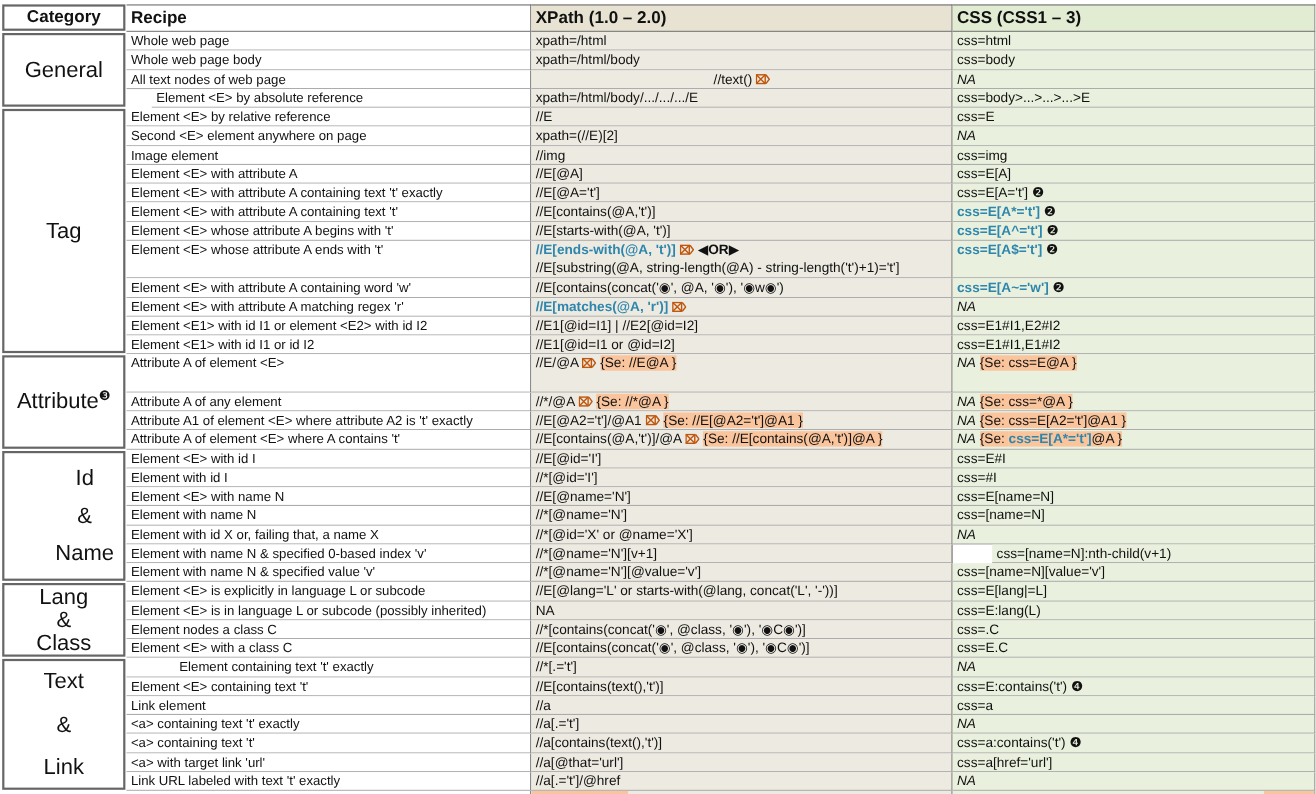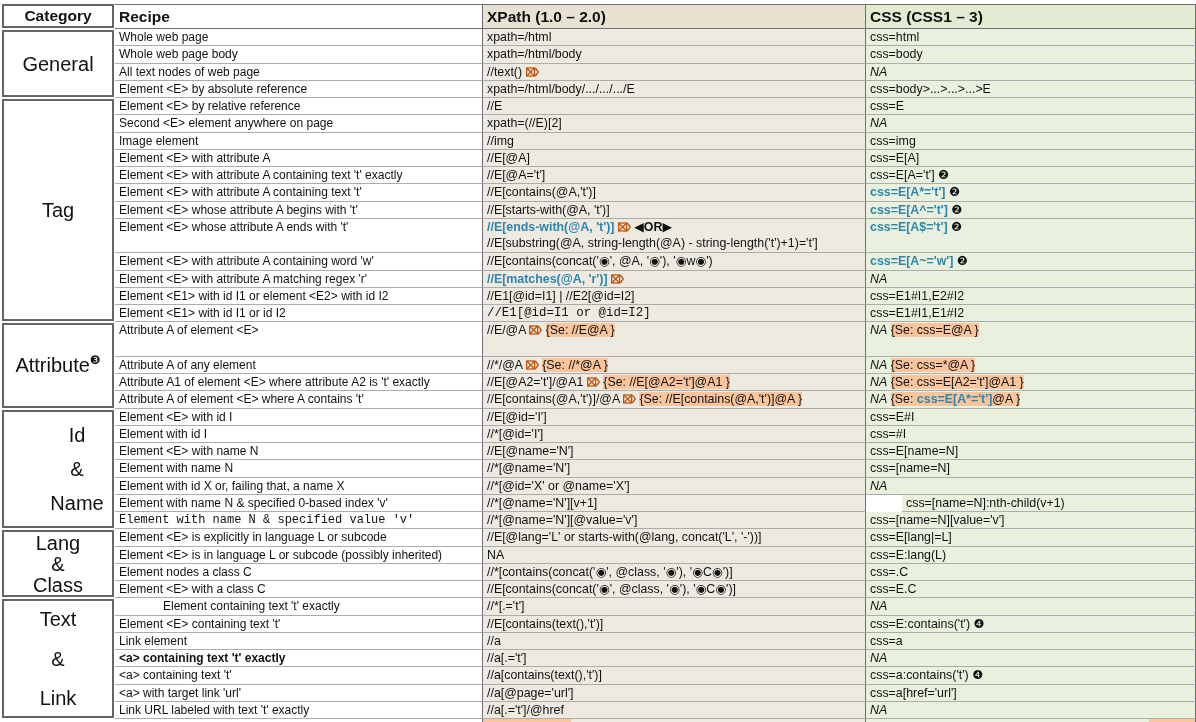--- a/index.html
+++ b/index.html
@@ -72,27 +72,27 @@
   <div class="catbox" style="grid-area: 2 / 1 / 6;">
         <div class="catline">General</div>
       </div>
       <div class="cell recipe" style="grid-area: 2 / 2 / span 1;">Whole web page</div>
       <div class="cell xpath" style="grid-area: 2 / 3 / span 1;"><span>xpath=/html</span></div>
       <div class="cell csscol" style="grid-area: 2 / 4 / span 1;"><span>css=html</span></div>
       <div class="cell recipe" style="grid-area: 3 / 2 / span 1;">Whole web page body</div>
       <div class="cell xpath" style="grid-area: 3 / 3 / span 1;"><span>xpath=/html/body</span></div>
       <div class="cell csscol" style="grid-area: 3 / 4 / span 1;"><span>css=body</span></div>
       <div class="cell recipe" style="grid-area: 4 / 2 / span 1;">All text nodes of web page</div>
-      <div class="cell xpath" style="grid-area: 4 / 3 / span 1;"><span>//text() </span><svg viewBox="0 0 14 10" class="xicon">
+      <div class="cell xpath" style="grid-area: 4 / 3 / span 1; text-align: center;"><span>//text() </span><svg viewBox="0 0 14 10" class="xicon">
           <rect x="0.7" y="0.7" width="8.6" height="8.6"></rect>
           <path d="M0.7 0.7 L9.3 9.3 M9.3 0.7 L0.7 9.3"></path>
           <path d="M10 0.7 L13.3 5 L10 9.3"></path>
         </svg></div>
       <div class="cell csscol" style="grid-area: 4 / 4 / span 1;"><span class="i">NA</span></div>
-      <div class="cell recipe" style="grid-area: 5 / 2 / span 1;">Element &lt;E&gt; by absolute reference</div>
+      <div class="cell recipe" style="grid-area: 5 / 2 / span 1; margin-left: 23px;">Element &lt;E&gt; by absolute reference</div>
       <div class="cell xpath" style="grid-area: 5 / 3 / span 1;"><span>xpath=/html/body/.../.../.../E</span></div>
       <div class="cell csscol" style="grid-area: 5 / 4 / span 1;"><span>css=body&gt;...&gt;...&gt;...&gt;E</span></div>
       <div class="catbox" style="grid-area: 6 / 1 / 19;">
         <div class="catline">Tag</div>
       </div>
       <div class="cell recipe" style="grid-area: 6 / 2 / span 1;">Element &lt;E&gt; by relative reference</div>
       <div class="cell xpath" style="grid-area: 6 / 3 / span 1;"><span>//E</span></div>
       <div class="cell csscol" style="grid-area: 6 / 4 / span 1;"><span>css=E</span></div>
       <div class="cell recipe" style="grid-area: 7 / 2 / span 1;">Second &lt;E&gt; element anywhere on page</div>
       <div class="cell xpath" style="grid-area: 7 / 3 / span 1;"><span>xpath=(//E)[2]</span></div>
@@ -126,21 +126,21 @@
       <div class="cell xpath" style="grid-area: 16 / 3 / span 1;"><span class="b">//E[matches(@A, 'r')] </span><svg viewBox="0 0 14 10" class="xicon">
           <rect x="0.7" y="0.7" width="8.6" height="8.6"></rect>
           <path d="M0.7 0.7 L9.3 9.3 M9.3 0.7 L0.7 9.3"></path>
           <path d="M10 0.7 L13.3 5 L10 9.3"></path>
         </svg></div>
       <div class="cell csscol" style="grid-area: 16 / 4 / span 1;"><span class="i">NA</span></div>
       <div class="cell recipe" style="grid-area: 17 / 2 / span 1;">Element &lt;E1&gt; with id I1 or element &lt;E2&gt; with id I2</div>
       <div class="cell xpath" style="grid-area: 17 / 3 / span 1;"><span>//E1[@id=I1] | //E2[@id=I2]</span></div>
       <div class="cell csscol" style="grid-area: 17 / 4 / span 1;"><span>css=E1#I1,E2#I2</span></div>
       <div class="cell recipe" style="grid-area: 18 / 2 / span 1;">Element &lt;E1&gt; with id I1 or id I2</div>
-      <div class="cell xpath" style="grid-area: 18 / 3 / span 1; font-family: Liberation Mono, monospace;"><span>//E1[@id=I1 or @id=I2]</span></div>
+      <div class="cell xpath" style="grid-area: 18 / 3 / span 1;"><span>//E1[@id=I1 or @id=I2]</span></div>
       <div class="cell csscol" style="grid-area: 18 / 4 / span 1;"><span>css=E1#I1,E1#I2</span></div>
       <div class="catbox" style="grid-area: 19 / 1 / 24;">
         <div class="catline">Attribute<sup>❸</sup></div>
       </div>
       <div class="cell recipe" style="grid-area: 19 / 2 / span 2;">Attribute A of element &lt;E&gt;</div>
       <div class="cell xpath" style="grid-area: 19 / 3 / span 2;"><span>//E/@A </span><svg viewBox="0 0 14 10" class="xicon">
           <rect x="0.7" y="0.7" width="8.6" height="8.6"></rect>
           <path d="M0.7 0.7 L9.3 9.3 M9.3 0.7 L0.7 9.3"></path>
           <path d="M10 0.7 L13.3 5 L10 9.3"></path>
         </svg><span> </span><span class="hl">{Se: //E@A }</span></div>
@@ -182,21 +182,21 @@
       <div class="cell csscol" style="grid-area: 26 / 4 / span 1;"><span>css=E[name=N]</span></div>
       <div class="cell recipe" style="grid-area: 27 / 2 / span 1;">Element with name N</div>
       <div class="cell xpath" style="grid-area: 27 / 3 / span 1;"><span>//*[@name='N']</span></div>
       <div class="cell csscol" style="grid-area: 27 / 4 / span 1;"><span>css=[name=N]</span></div>
       <div class="cell recipe" style="grid-area: 28 / 2 / span 1;">Element with id X or, failing that, a name X</div>
       <div class="cell xpath" style="grid-area: 28 / 3 / span 1;"><span>//*[@id='X' or @name='X']</span></div>
       <div class="cell csscol" style="grid-area: 28 / 4 / span 1;"><span class="i">NA</span></div>
       <div class="cell recipe" style="grid-area: 29 / 2 / span 1;">Element with name N &amp; specified 0-based index 'v'</div>
       <div class="cell xpath" style="grid-area: 29 / 3 / span 1;"><span>//*[@name='N'][v+1]</span></div>
       <div class="cell csscol" style="grid-area: 29 / 4 / span 1; margin-left: 36px;"><span>css=[name=N]:nth-child(v+1)</span></div>
-      <div class="cell recipe" style="grid-area: 30 / 2 / span 1; font-family: Liberation Mono, monospace;">Element with name N &amp; specified value 'v'</div>
+      <div class="cell recipe" style="grid-area: 30 / 2 / span 1;">Element with name N &amp; specified value 'v'</div>
       <div class="cell xpath" style="grid-area: 30 / 3 / span 1;"><span>//*[@name='N'][@value='v']</span></div>
       <div class="cell csscol" style="grid-area: 30 / 4 / span 1;"><span>css=[name=N][value='v']</span></div>
       <div class="catbox" style="grid-area: 31 / 1 / 35;">
         <div class="catline">Lang</div>
         <div class="catline">&amp;</div>
         <div class="catline">Class</div>
       </div>
       <div class="cell recipe" style="grid-area: 31 / 2 / span 1;">Element &lt;E&gt; is explicitly in language L or subcode</div>
       <div class="cell xpath" style="grid-area: 31 / 3 / span 1;"><span>//E[@lang='L' or starts-with(@lang, concat('L', '-'))]</span></div>
       <div class="cell csscol" style="grid-area: 31 / 4 / span 1;"><span>css=E[lang|=L]</span></div>
@@ -216,28 +216,28 @@
       </div>
       <div class="cell recipe" style="grid-area: 35 / 2 / span 1; padding-left: 48px;">Element containing text 't' exactly</div>
       <div class="cell xpath" style="grid-area: 35 / 3 / span 1;"><span>//*[.='t']</span></div>
       <div class="cell csscol" style="grid-area: 35 / 4 / span 1;"><span class="i">NA</span></div>
       <div class="cell recipe" style="grid-area: 36 / 2 / span 1;">Element &lt;E&gt; containing text 't'</div>
       <div class="cell xpath" style="grid-area: 36 / 3 / span 1;"><span>//E[contains(text(),'t')]</span></div>
       <div class="cell csscol" style="grid-area: 36 / 4 / span 1;"><span>css=E:contains('t') </span><span>❹</span></div>
       <div class="cell recipe" style="grid-area: 37 / 2 / span 1;">Link element</div>
       <div class="cell xpath" style="grid-area: 37 / 3 / span 1;"><span>//a</span></div>
       <div class="cell csscol" style="grid-area: 37 / 4 / span 1;"><span>css=a</span></div>
-      <div class="cell recipe" style="grid-area: 38 / 2 / span 1; font-weight: bold;">&lt;a&gt; containing text 't' exactly</div>
+      <div class="cell recipe" style="grid-area: 38 / 2 / span 1;">&lt;a&gt; containing text 't' exactly</div>
       <div class="cell xpath" style="grid-area: 38 / 3 / span 1;"><span>//a[.='t']</span></div>
       <div class="cell csscol" style="grid-area: 38 / 4 / span 1;"><span class="i">NA</span></div>
       <div class="cell recipe" style="grid-area: 39 / 2 / span 1;">&lt;a&gt; containing text 't'</div>
       <div class="cell xpath" style="grid-area: 39 / 3 / span 1;"><span>//a[contains(text(),'t')]</span></div>
       <div class="cell csscol" style="grid-area: 39 / 4 / span 1;"><span>css=a:contains('t') </span><span>❹</span></div>
       <div class="cell recipe" style="grid-area: 40 / 2 / span 1;">&lt;a&gt; with target link 'url'</div>
-      <div class="cell xpath" style="grid-area: 40 / 3 / span 1;"><span>//a[@page='url']</span></div>
+      <div class="cell xpath" style="grid-area: 40 / 3 / span 1;"><span>//a[@that='url']</span></div>
       <div class="cell csscol" style="grid-area: 40 / 4 / span 1;"><span>css=a[href='url']</span></div>
       <div class="cell recipe" style="grid-area: 41 / 2 / span 1;">Link URL labeled with text 't' exactly</div>
       <div class="cell xpath" style="grid-area: 41 / 3 / span 1;"><span>//a[.='t']/@href</span></div>
       <div class="cell csscol" style="grid-area: 41 / 4 / span 1;"><span class="i">NA</span></div>
       <div class="cell recipe" style="grid-area: 42 / 2;"></div>
       <div class="cell xpath" style="grid-area: 42 / 3; padding: 0px;"><div class="partial-wrap"><div class="peach-block" style="width: 88px;"></div></div></div>
       <div class="cell csscol" style="grid-area: 42 / 4; padding: 0px;"><div class="partial-wrap"><div class="peach-block" style="width: 46px; margin-left: auto;"></div></div></div>
     </div>
 </div>
 

